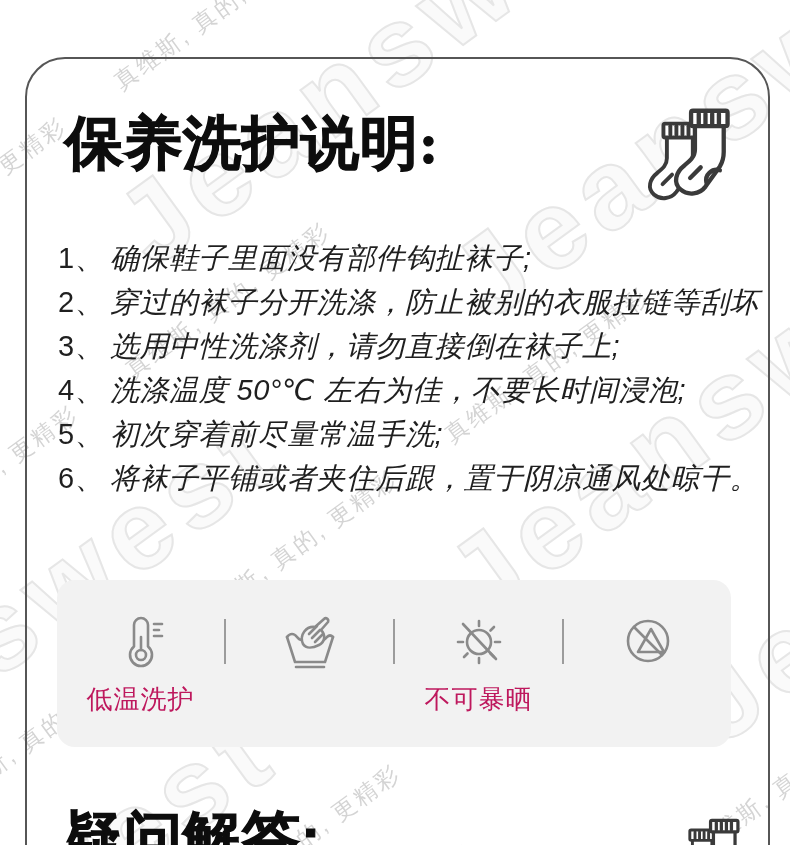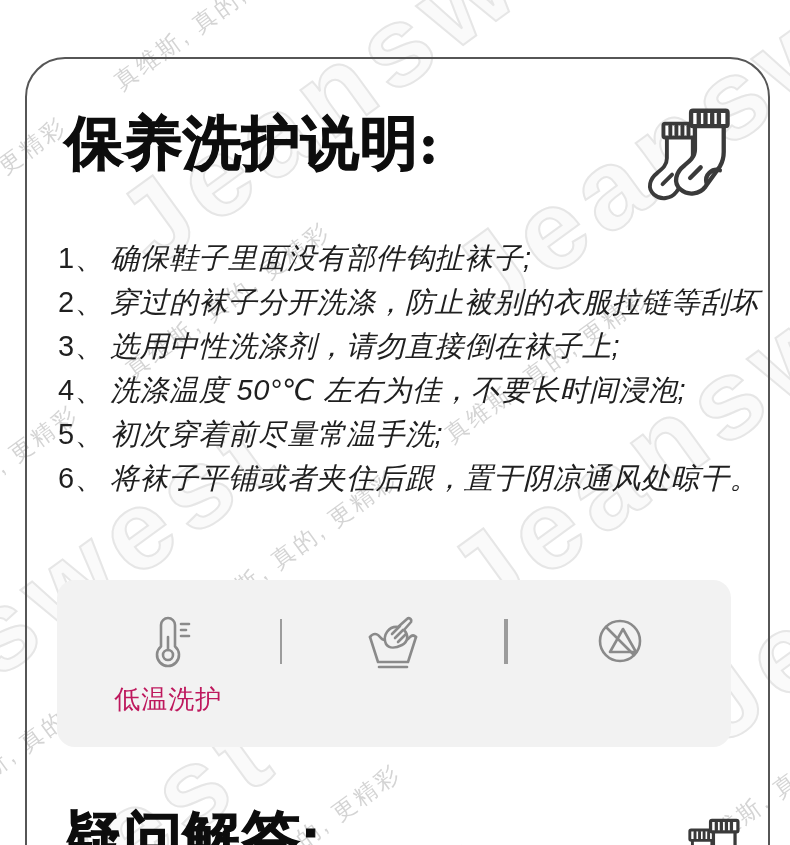--- a/index.html
+++ b/index.html
@@ -153,20 +153,34 @@
         <line x1="14" y1="54" x2="42" y2="54"></line>
         <path d="M21,31 C17,22 24,13 33,14 L42,6 C44,4 47,6 46,9 L39,17 C44,22 43,29 37,32 C31,35 24,36 21,31 Z" fill="#f2f2f2"></path>
         <line x1="27" y1="21" x2="35" y2="13"></line>
         <line x1="30" y1="25" x2="38" y2="17"></line>
         <line x1="33" y1="29" x2="41" y2="21"></line>
       </svg>
     </div>
 
     <div class="care-div"></div>
 
+    <div class="care-col">
+      <svg viewBox="0 0 56 56" fill="none" stroke="#8a8a8a" stroke-width="2.6" stroke-linecap="round" stroke-linejoin="round">
+        <circle cx="28" cy="29" r="12"></circle>
+        <line x1="28" y1="8" x2="28" y2="13"></line>
+        <line x1="28" y1="45" x2="28" y2="50"></line>
+        <line x1="7" y1="29" x2="12" y2="29"></line>
+        <line x1="44" y1="29" x2="49" y2="29"></line>
+        <line x1="43" y1="14" x2="39.5" y2="17.5"></line>
+        <line x1="13" y1="44" x2="16.5" y2="40.5"></line>
+        <line x1="43" y1="44" x2="39.5" y2="40.5"></line>
+        <line x1="12" y1="11" x2="45" y2="46"></line>
+      </svg>
+      <div class="care-label">不可暴晒</div>
+    </div>
 
     <div class="care-div"></div>
 
     <div class="care-col">
       <svg viewBox="0 0 56 56" fill="none" stroke="#8a8a8a" stroke-width="2.6" stroke-linecap="round" stroke-linejoin="round">
         <circle cx="28" cy="28" r="20"></circle>
         <path d="M31,16 L44,39 L18,39 Z"></path>
         <line x1="14" y1="14" x2="42" y2="42"></line>
       </svg>
     </div>

